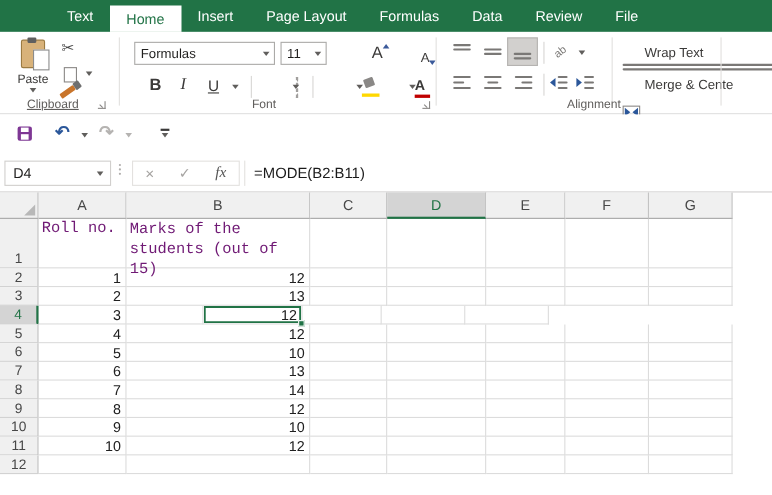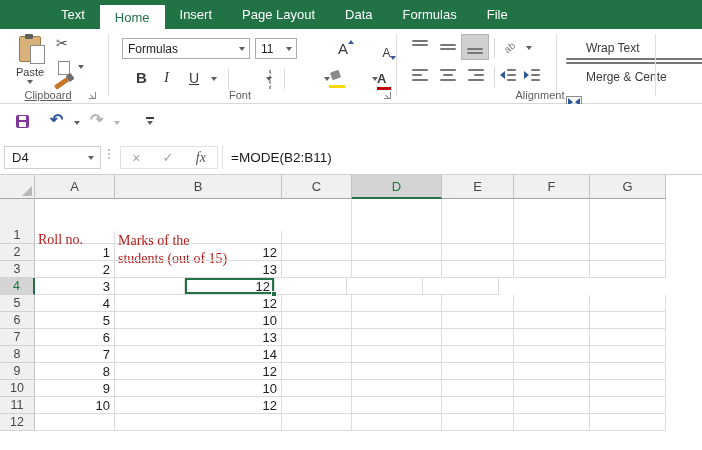--- a/index.html
+++ b/index.html
@@ -124,38 +124,39 @@
         box-sizing:border-box;display:flex;align-items:center;justify-content:center;
         font-size:13px;color:#474747;}
   .g-colhead.sel{background:#d4d4d4;color:#217346;border-bottom:2px solid #217346;}
   .g-rowhead{background:#f0f0f0;border-right:1px solid #c3c3c3;border-bottom:1px solid #d2d2d2;
         box-sizing:border-box;display:flex;align-items:flex-end;justify-content:center;
         font-size:12.5px;color:#474747;padding-bottom:1px;}
   .g-rowhead.sel{background:#d4d4d4;color:#217346;border-right:2px solid #217346;}
   .g-cell{border-right:1px solid #dcdcdc;border-bottom:1px solid #dcdcdc;box-sizing:border-box;
         display:flex;align-items:center;font-size:13px;color:#202020;overflow:visible;}
   .g-cell.num{justify-content:flex-end;padding-right:4px;}
-  .g-cell.serif{font-family:Liberation Serif, serif;font-size:14px;color:#b91c1c;margin-top:32px;}
+  .g-cell.serif{font-family:Liberation Mono, monospace;font-size:14px;color:#701a75;}
   .g-cell.topleft{align-items:flex-start;padding:1px 3px;}
   .g-cell.pre{white-space:pre-line;line-height:1.3;}
   .g-cell.selcell{position:relative;box-shadow:inset 0 0 0 2px #217346;}
   .fill-handle{position:absolute;right:-3px;bottom:-3px;width:6px;height:6px;background:#217346;border:1px solid #fff;box-sizing:border-box;z-index:2;}
 </style>
 </head>
 <body>
 
 <div class="app">
 
   <div class="tabbar" id="tabbar">
       <div class="tab">Text</div>
       <div class="tab active">Home</div>
       <div class="tab">Insert</div>
       <div class="tab">Page Layout</div>
+      <div class="tab">Formulas</div>
       <div class="tab">Data</div>
-      <div class="tab">Formulas</div>
+      <div class="tab">Review</div>
       <div class="tab">File</div>
     </div>
 
   <div class="ribbon">
     
     <div class="paste">
       <span class="clipbody">
           <span class="clipclip"></span>
           <span class="clippage"></span>
         </span>

